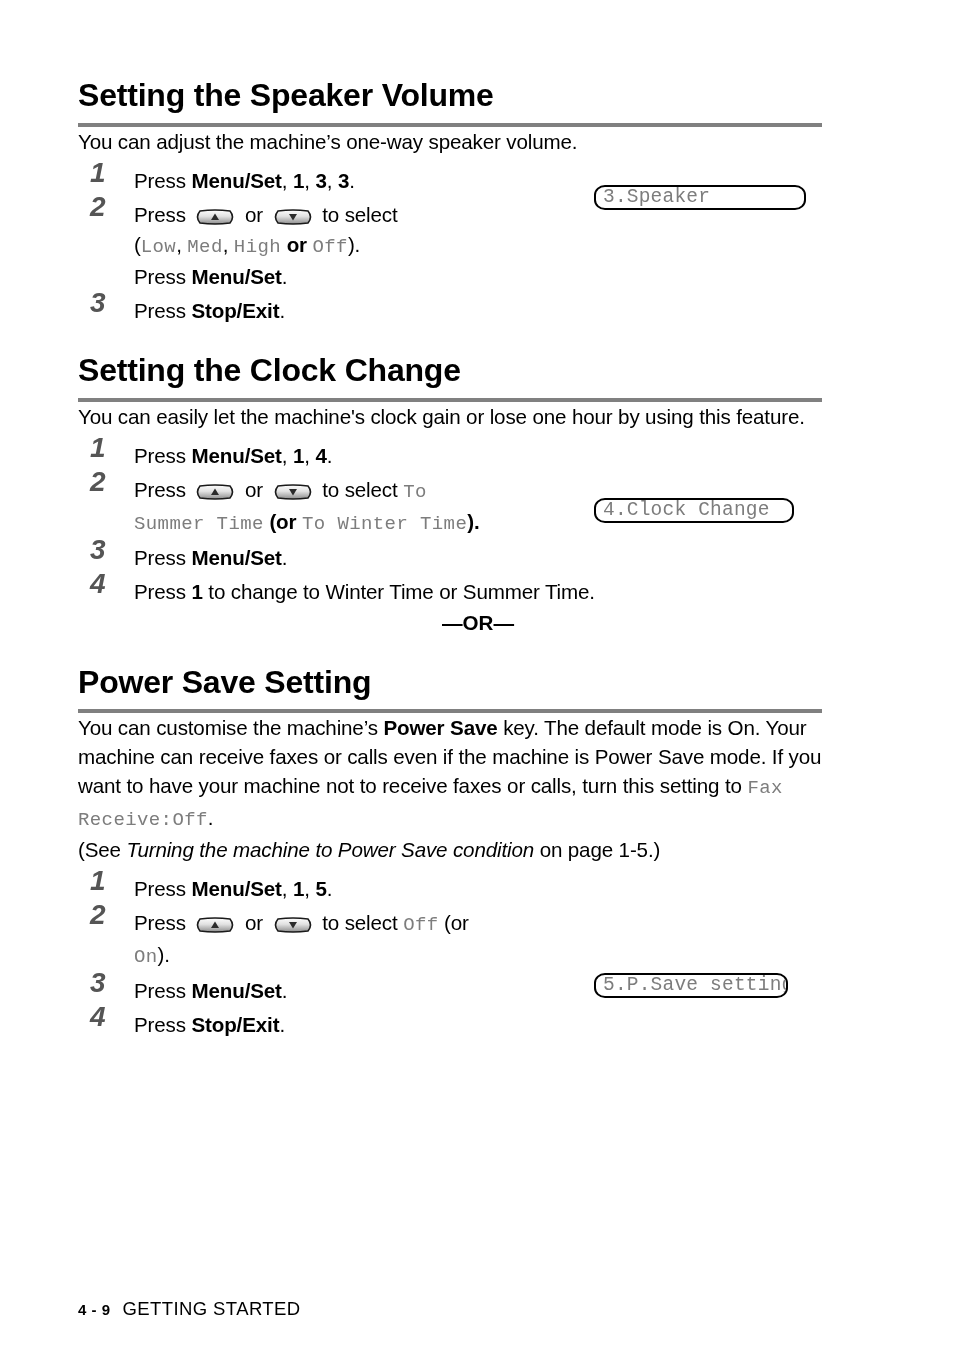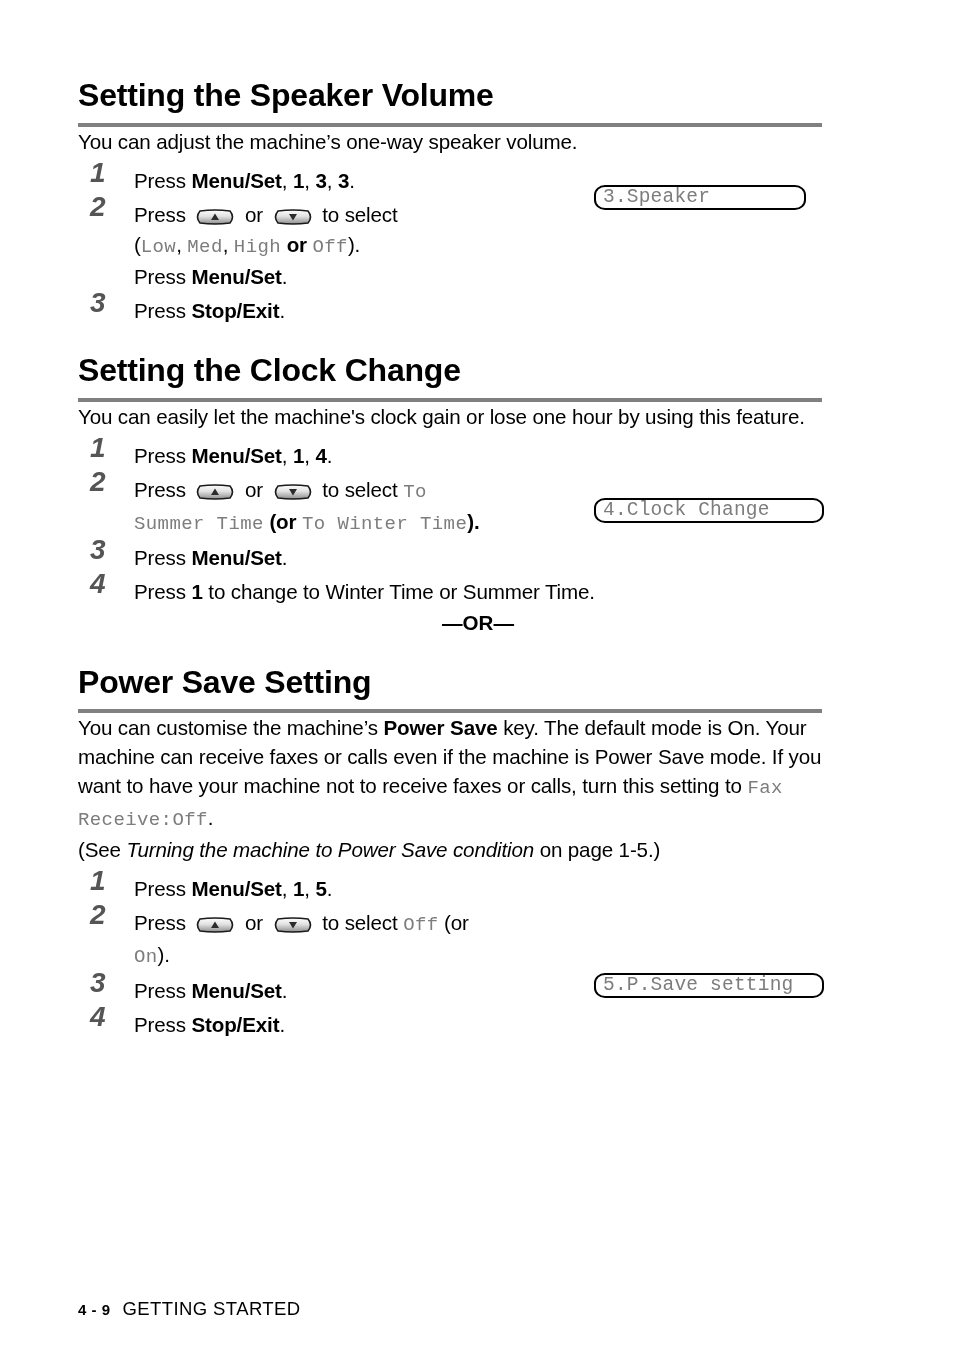--- a/index.html
+++ b/index.html
@@ -354,20 +354,20 @@
         <div class="step-line">
           <span>Press </span><b>Stop/Exit</b><span>.</span>
         </div>
       </li>
     </ol>
 
   </div>
 
   <div class="lcd" style="left:594px; top:185px; width:212px;">3.Speaker</div>
 
-  <div class="lcd" style="left:594px; top:498px; width:230px;">4.Clock Change</div>
-
-  <div class="lcd" style="left:594px; top:973px; width:230px;">5.P.Save setting</div>
+  <div class="lcd" style="left:594px; top:498px; width:200px;">4.Clock Change</div>
+
+  <div class="lcd" style="left:594px; top:973px; width:194px;">5.P.Save setting</div>
 
   <div class="footer">
     <span class="pagenum">4 - 9</span><span class="label">GETTING STARTED</span>
   </div>
 </div>
 
 </body></html>

